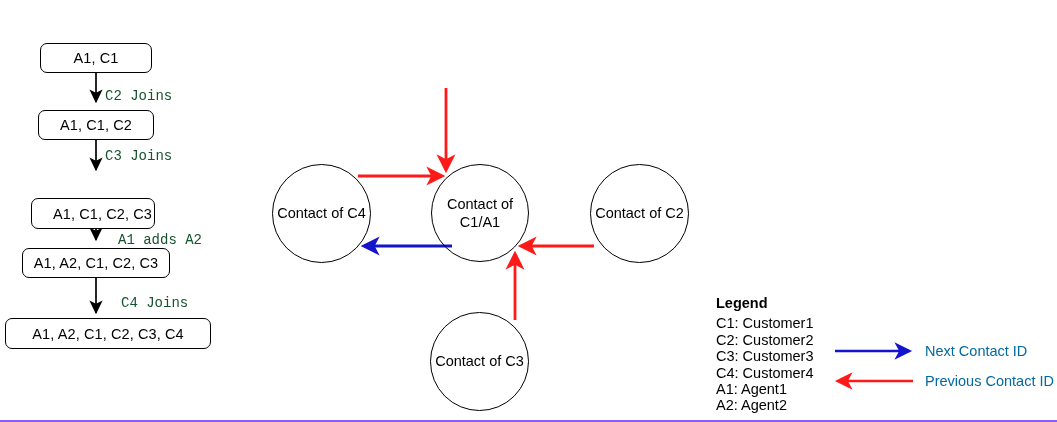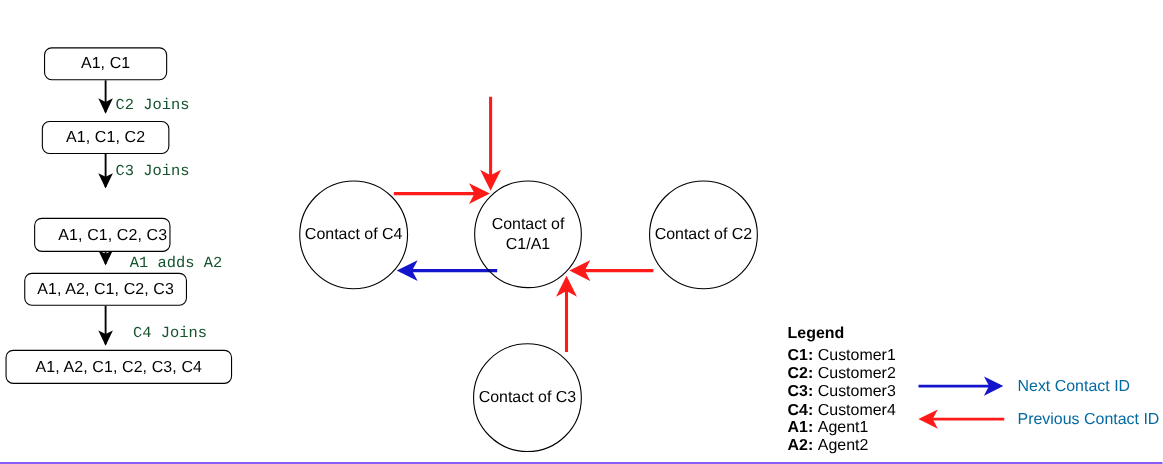--- a/index.html
+++ b/index.html
@@ -78,21 +78,21 @@
     top: 295px;
     font-size: 14.5px;
     line-height: 16.4px;
     color: #000000;
   }
   #legend .legend-title {
     font-weight: bold;
     margin-bottom: 4px;
   }
   .legend-row { white-space: nowrap; }
-  .legend-key { font-weight: bold; }
+  .legend-key { font-weight: normal; }
 
   .legend-arrow-label {
     position: absolute;
     font-size: 14.5px;
     color: #0369a1;
     white-space: nowrap;
   }
 </style>
 </head>
 <body>

